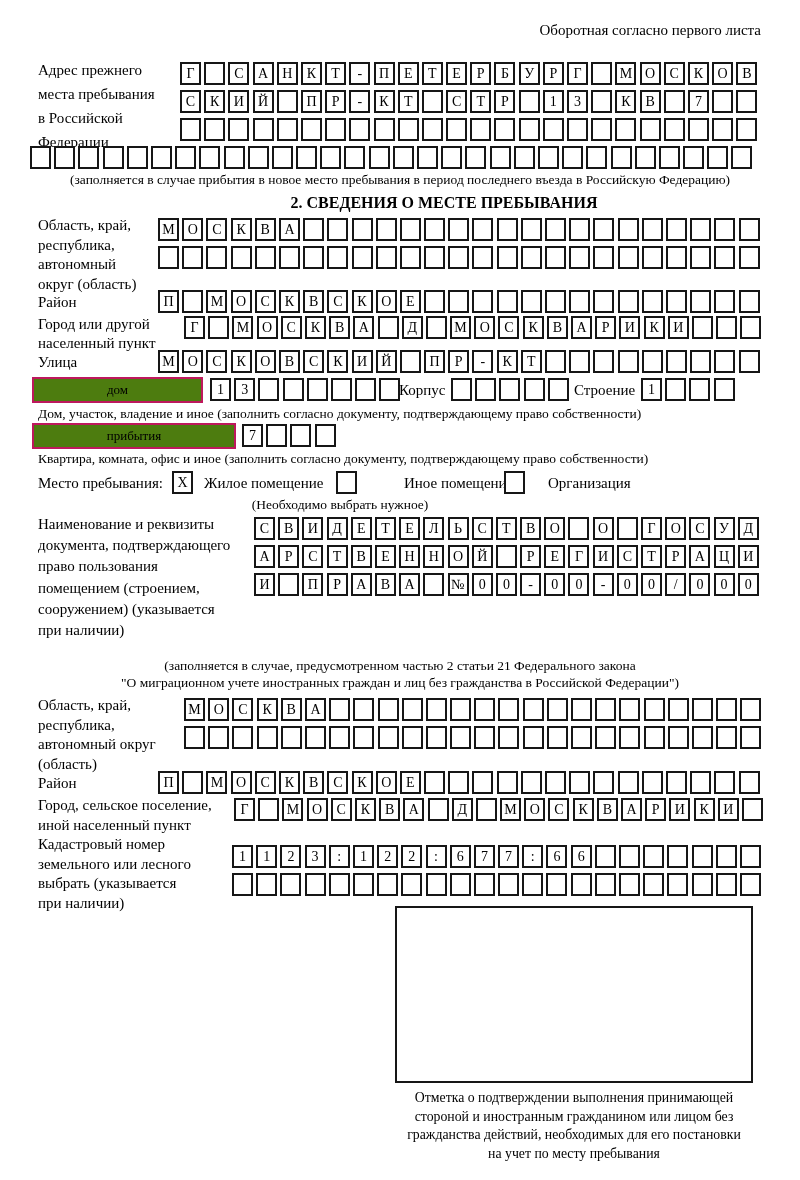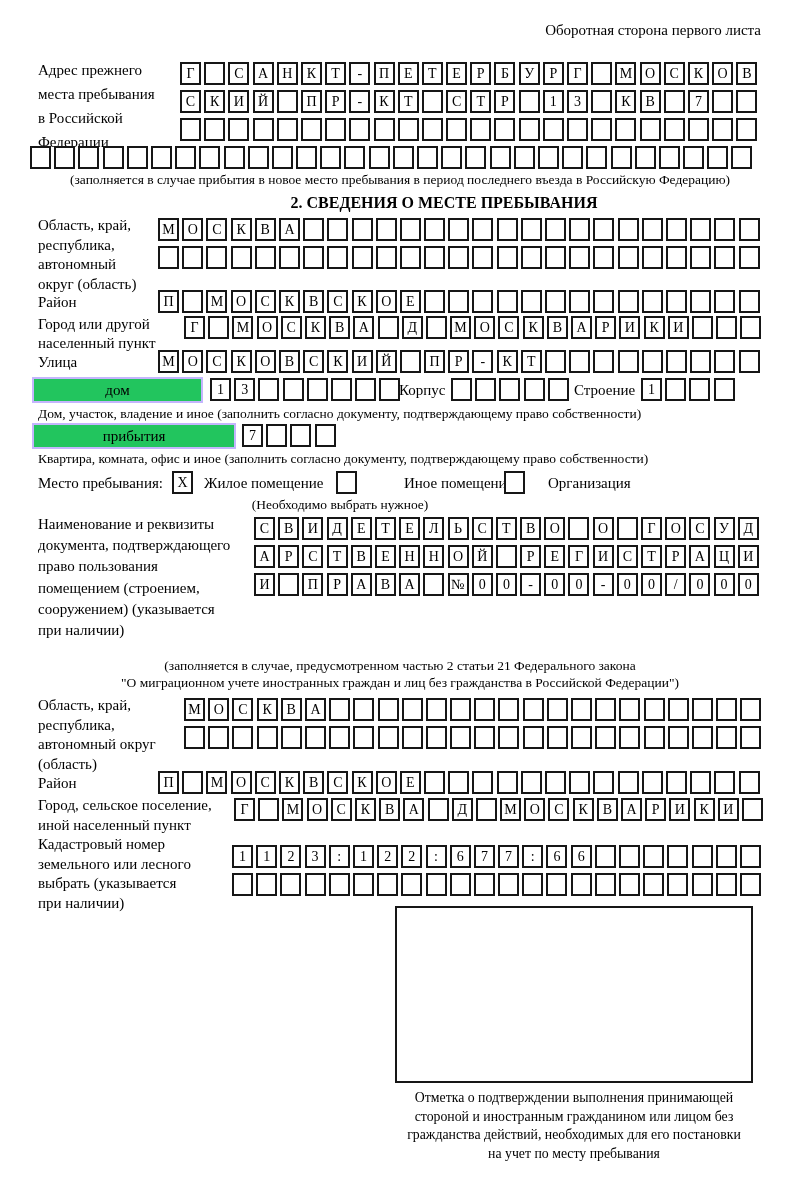--- a/index.html
+++ b/index.html
@@ -17,34 +17,34 @@
     font-size:14px; line-height:1; font-family:"Liberation Serif",serif;
   }
   .lbl{position:absolute; font-size:15px; line-height:19.5px;}
   .lbl24{line-height:24px;}
   .lbl20{line-height:19.7px;}
   .lbl21{line-height:21.2px;}
   .cap{position:absolute; font-size:13.5px; line-height:16px;}
   .center{left:0; width:800px; text-align:center;}
   .b{font-weight:bold;margin-left:44px;}
   .wbox{
-    position:absolute; box-sizing:border-box; height:26px; border:2px solid #c4b5fd;
-    display:flex; align-items:center; justify-content:center; font-size:15px; background:#22c55e;
+    position:absolute; box-sizing:border-box; height:26px; border:2px solid #be185d;
+    display:flex; align-items:center; justify-content:center; font-size:13px; background:#4d7c0f;
   }
   .stampbox{
     position:absolute; box-sizing:border-box; border:2px solid #161616; background:#fff;
   }
   .stampcap{position:absolute; font-size:13.8px; line-height:18.5px; text-align:center;}
 </style>
 </head>
 <body>
 
 <div class="page">
 
-  <div class="abs" style="top:22px; right:39px; font-size:15px;">Оборотная сторона первого листа</div>
+  <div class="abs" style="top:22px; right:39px; font-size:15px;">Оборотная согласно первого листа</div>
 
   <div class="lbl lbl24" style="left:38px; top:58px;">
     <div>Адрес прежнего</div>
     <div>места пребывания</div>
     <div>в Российской</div>
     <div>Федерации</div>
   </div>
 
   <div class="row" style="left:180px; top:62px;">
       <span class="cell">Г</span>

